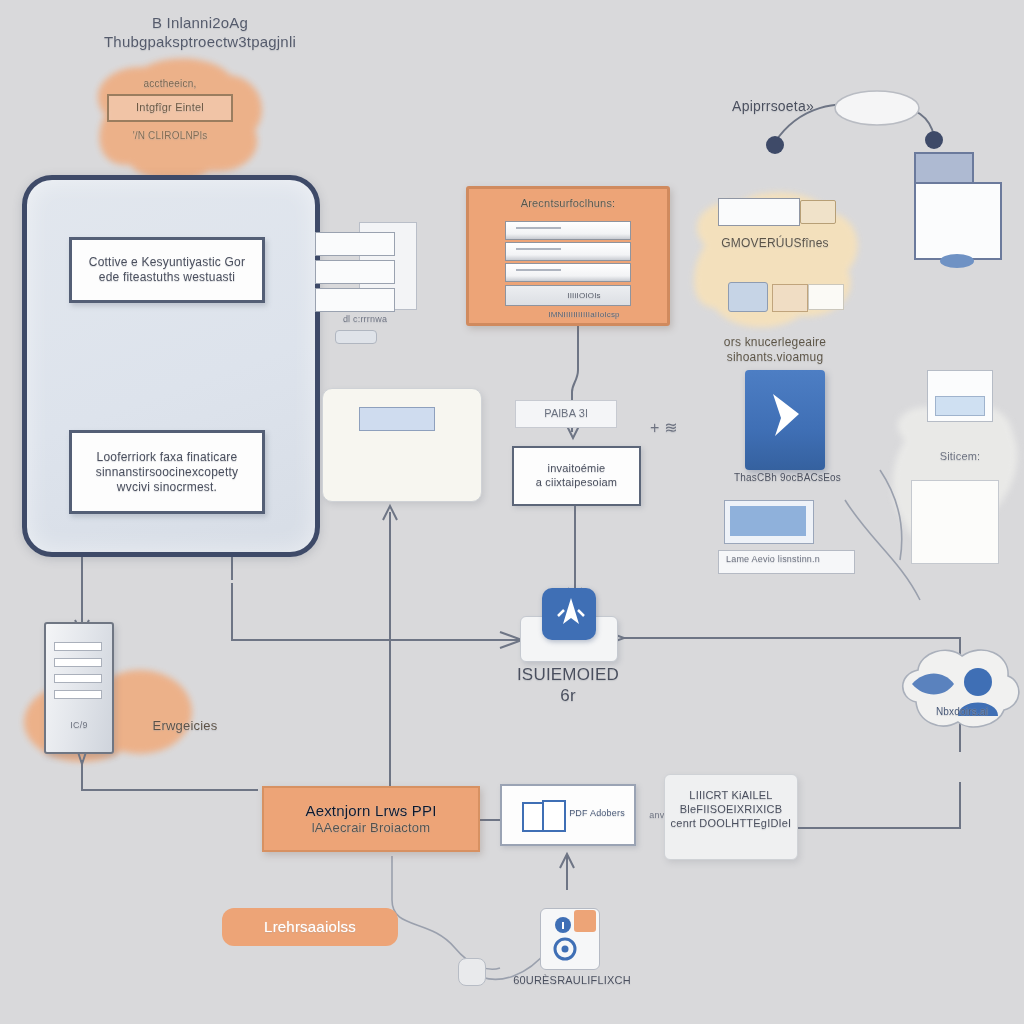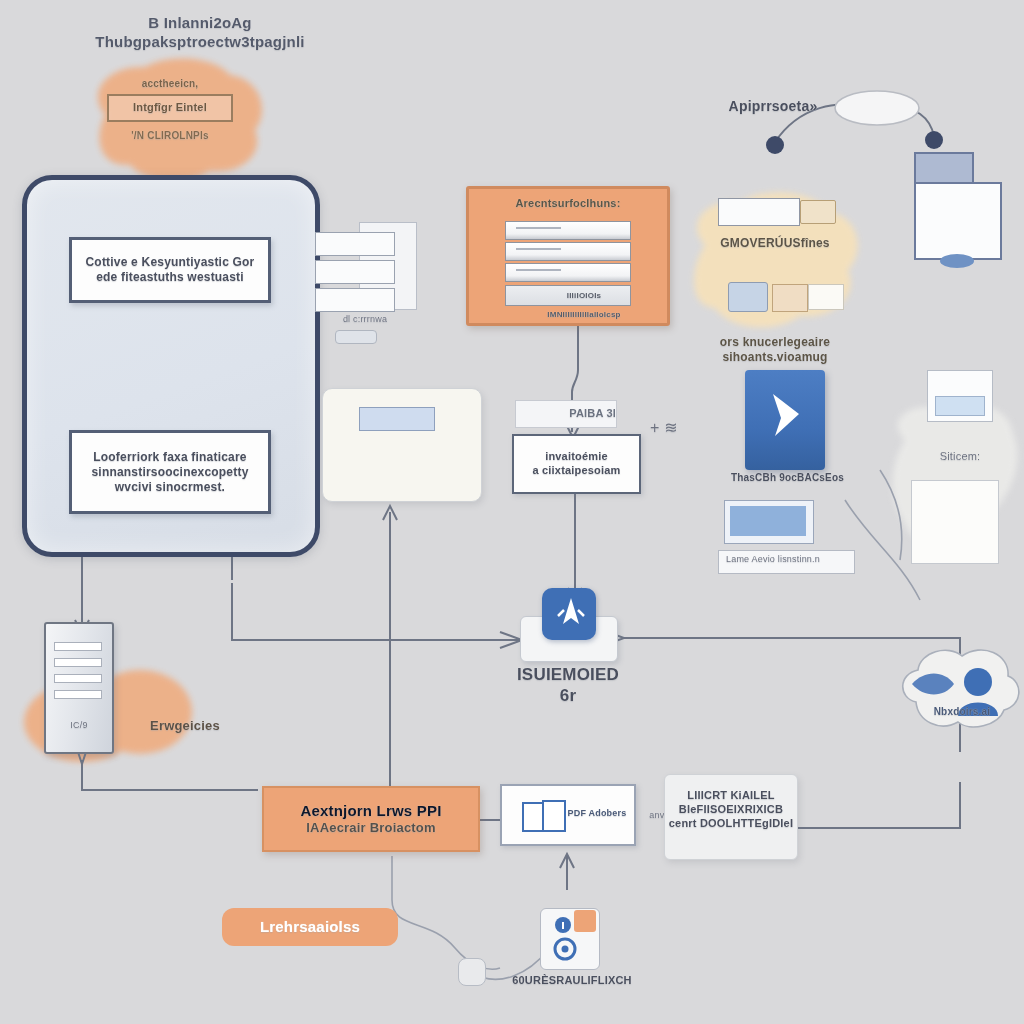--- a/index.html
+++ b/index.html
@@ -7,21 +7,21 @@
     width:1024px;height:1024px;overflow:hidden;
     background:#d9d9db;
     font-family:"Liberation Sans", sans-serif;
     position:relative;
   }
   #stage{position:absolute;inset:0;width:1024px;height:1024px;}
   .abs{position:absolute;}
 
   
   .lbl{
-    color:#4a4f5e;font-weight:700;letter-spacing:.2px;
+    color:#4a4f5e;font-weight:400;letter-spacing:.2px;
     text-align:center;line-height:1.25;
     text-shadow:0 0 1px rgba(255,255,255,.55), 0 1px 1px rgba(140,145,155,.35);
     filter:blur(.25px);
     -webkit-font-smoothing:antialiased;
   }
   .lbl.dim{color:#6d7280;font-weight:400;}
   .lbl.tiny{font-size:9px;}
 
   
   .blob{filter:blur(3px);opacity:.92;}
@@ -29,21 +29,20 @@
   
   #mainPanel{
     left:22px;top:175px;width:288px;height:372px;
     border:5px solid #3e4a68;border-radius:30px;
     background:linear-gradient(160deg,#e2e7ee 0%,#dde3ec 55%,#d7dde6 100%);
     box-shadow:0 2px 10px rgba(90,98,115,.25), inset 0 0 24px rgba(255,255,255,.5);
   }
   .innerCard{
     position:absolute;background:#fdfdfd;border:3px solid #545f76;
     box-shadow:2px 3px 5px rgba(110,118,135,.30);
-    padding-left:6px;
   }
   #card1{left:42px;top:57px;width:190px;height:60px;}
   #card2{left:42px;top:250px;width:190px;height:78px;}
   .innerCard .lbl{position:absolute;left:0;right:0;top:50%;transform:translateY(-50%);font-size:12px;}
 
   
   #orangePanel{
     left:466px;top:186px;width:198px;height:134px;
     background:#eda477;border:3px solid #d08a5e;border-radius:3px;
     box-shadow:2px 3px 7px rgba(120,100,90,.28);
@@ -213,24 +212,24 @@
   <div class="abs" style="left:912px;top:152px;width:92px;height:150px;">
     <div class="abs" style="left:2px;top:0;width:56px;height:32px;background:#aebad2;border:2px solid #6b7race;border:2px solid #6b7a9c;"></div>
     <div class="abs" style="left:2px;top:30px;width:84px;height:74px;background:#fbfcfd;border:2px solid #6b7a9c;"></div>
     <div class="abs" style="left:28px;top:102px;width:34px;height:14px;background:#6f92c4;border-radius:50%;"></div>
   </div>
 
   <div class="boxSoft" style="left:322px;top:388px;width:158px;height:112px;">
     <div class="abs" style="left:36px;top:18px;width:74px;height:22px;background:#cfdcef;border:1px solid #8ea0bd;"></div>
   </div>
 
-  <div class="abs" style="left:515px;top:400px;width:100px;height:26px;background:#f4f5f7;border:1px solid #c7cad1;display:flex;align-items:center;justify-content:flex-end;">
+  <div class="abs" style="left:515px;top:400px;width:100px;height:26px;background:#f4f5f7;border:1px solid #c7cad1;display:flex;align-items:center;justify-content:center;">
     <span class="lbl" style="font-size:11px;color:#6b7280;">PAlBA 3l</span>
   </div>
-  <div class="box" style="left:512px;top:434px;width:125px;height:56px;">
+  <div class="box" style="left:512px;top:446px;width:125px;height:56px;">
     <div class="abs lbl" style="left:0;right:0;top:50%;transform:translateY(-50%);font-size:11px;">
       <div>invaitoémie</div>
       <div>a ciixtaipesoiam</div>
     </div>
   </div>
   <div class="abs lbl dim" style="left:650px;top:418px;font-size:16px;">+ ≋</div>
 
   <div class="abs" style="left:745px;top:370px;width:85px;height:110px;">
     <div class="abs" style="left:0;top:0;width:80px;height:100px;background:linear-gradient(180deg,#4d7ec4 0%,#3f6fb5 60%,#35619f 100%);border-radius:4px;box-shadow:2px 3px 6px rgba(80,95,125,.35);"></div>
     <svg class="abs" style="left:18px;top:18px;" width="46" height="56">

